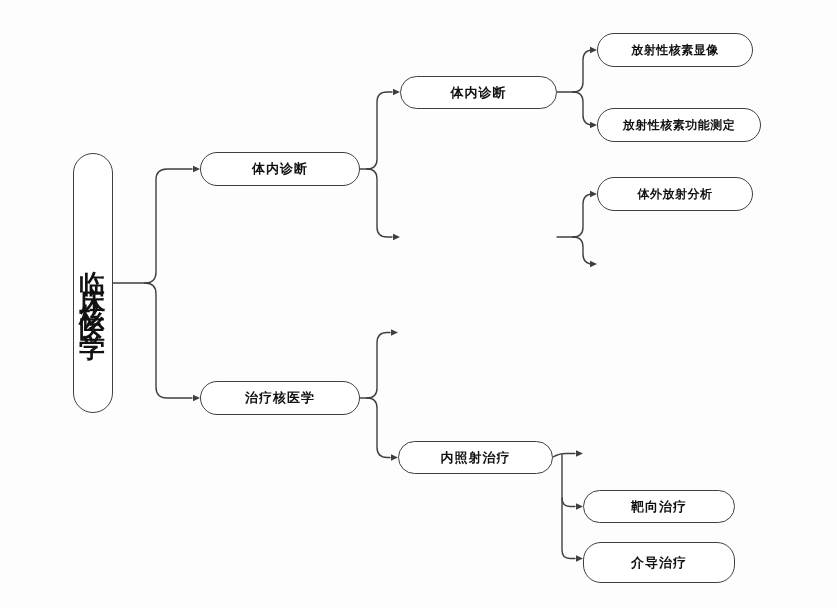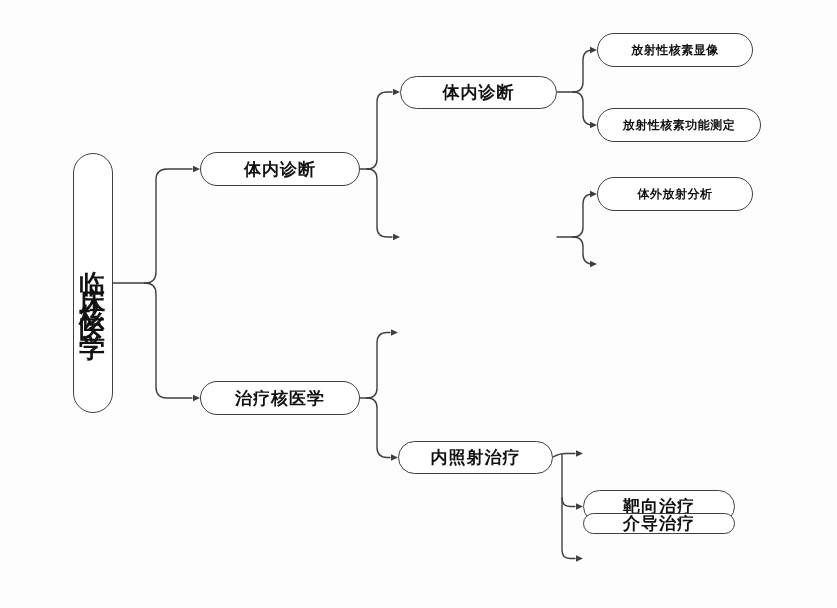--- a/index.html
+++ b/index.html
@@ -14,21 +14,21 @@
   .wires { position:absolute; left:0; top:0; width:837px; height:608px; }
   .node {
     position:absolute;
     display:flex; align-items:center; justify-content:center;
     box-sizing:border-box;
     border:1.4px solid var(--line,#3f3f3f);
     border-radius:18px;
     background:var(--nodefill,#ffffff);
     color:var(--text,#111111);
     font-weight:700;
-    font-size:17px;
+    font-size:13px;
     letter-spacing:1px;
     white-space:nowrap;
     cursor:default;
   }
   .node.small { font-size:12px; letter-spacing:0.5px; }
   .node.root {
     writing-mode:vertical-rl;
     text-orientation:upright;
     font-size:26px;
     letter-spacing:16px;
@@ -112,15 +112,15 @@
   <div class="node small" style="left:597px;top:33px;width:156px;height:34px">放射性核素显像</div>
 
   <div class="node small" style="left:597px;top:108px;width:164px;height:34px">放射性核素功能测定</div>
 
   <div class="node small" style="left:597px;top:177px;width:156px;height:34px">体外放射分析</div>
 
 
 
   <div class="node" style="left:583px;top:490px;width:152px;height:33px">靶向治疗</div>
 
-  <div class="node" style="left:583px;top:513px;width:152px;height:21px">介导治疗</div>
+  <div class="node" style="left:583px;top:542px;width:152px;height:41px">介导治疗</div>
 
 </div>
 
 </body></html>

